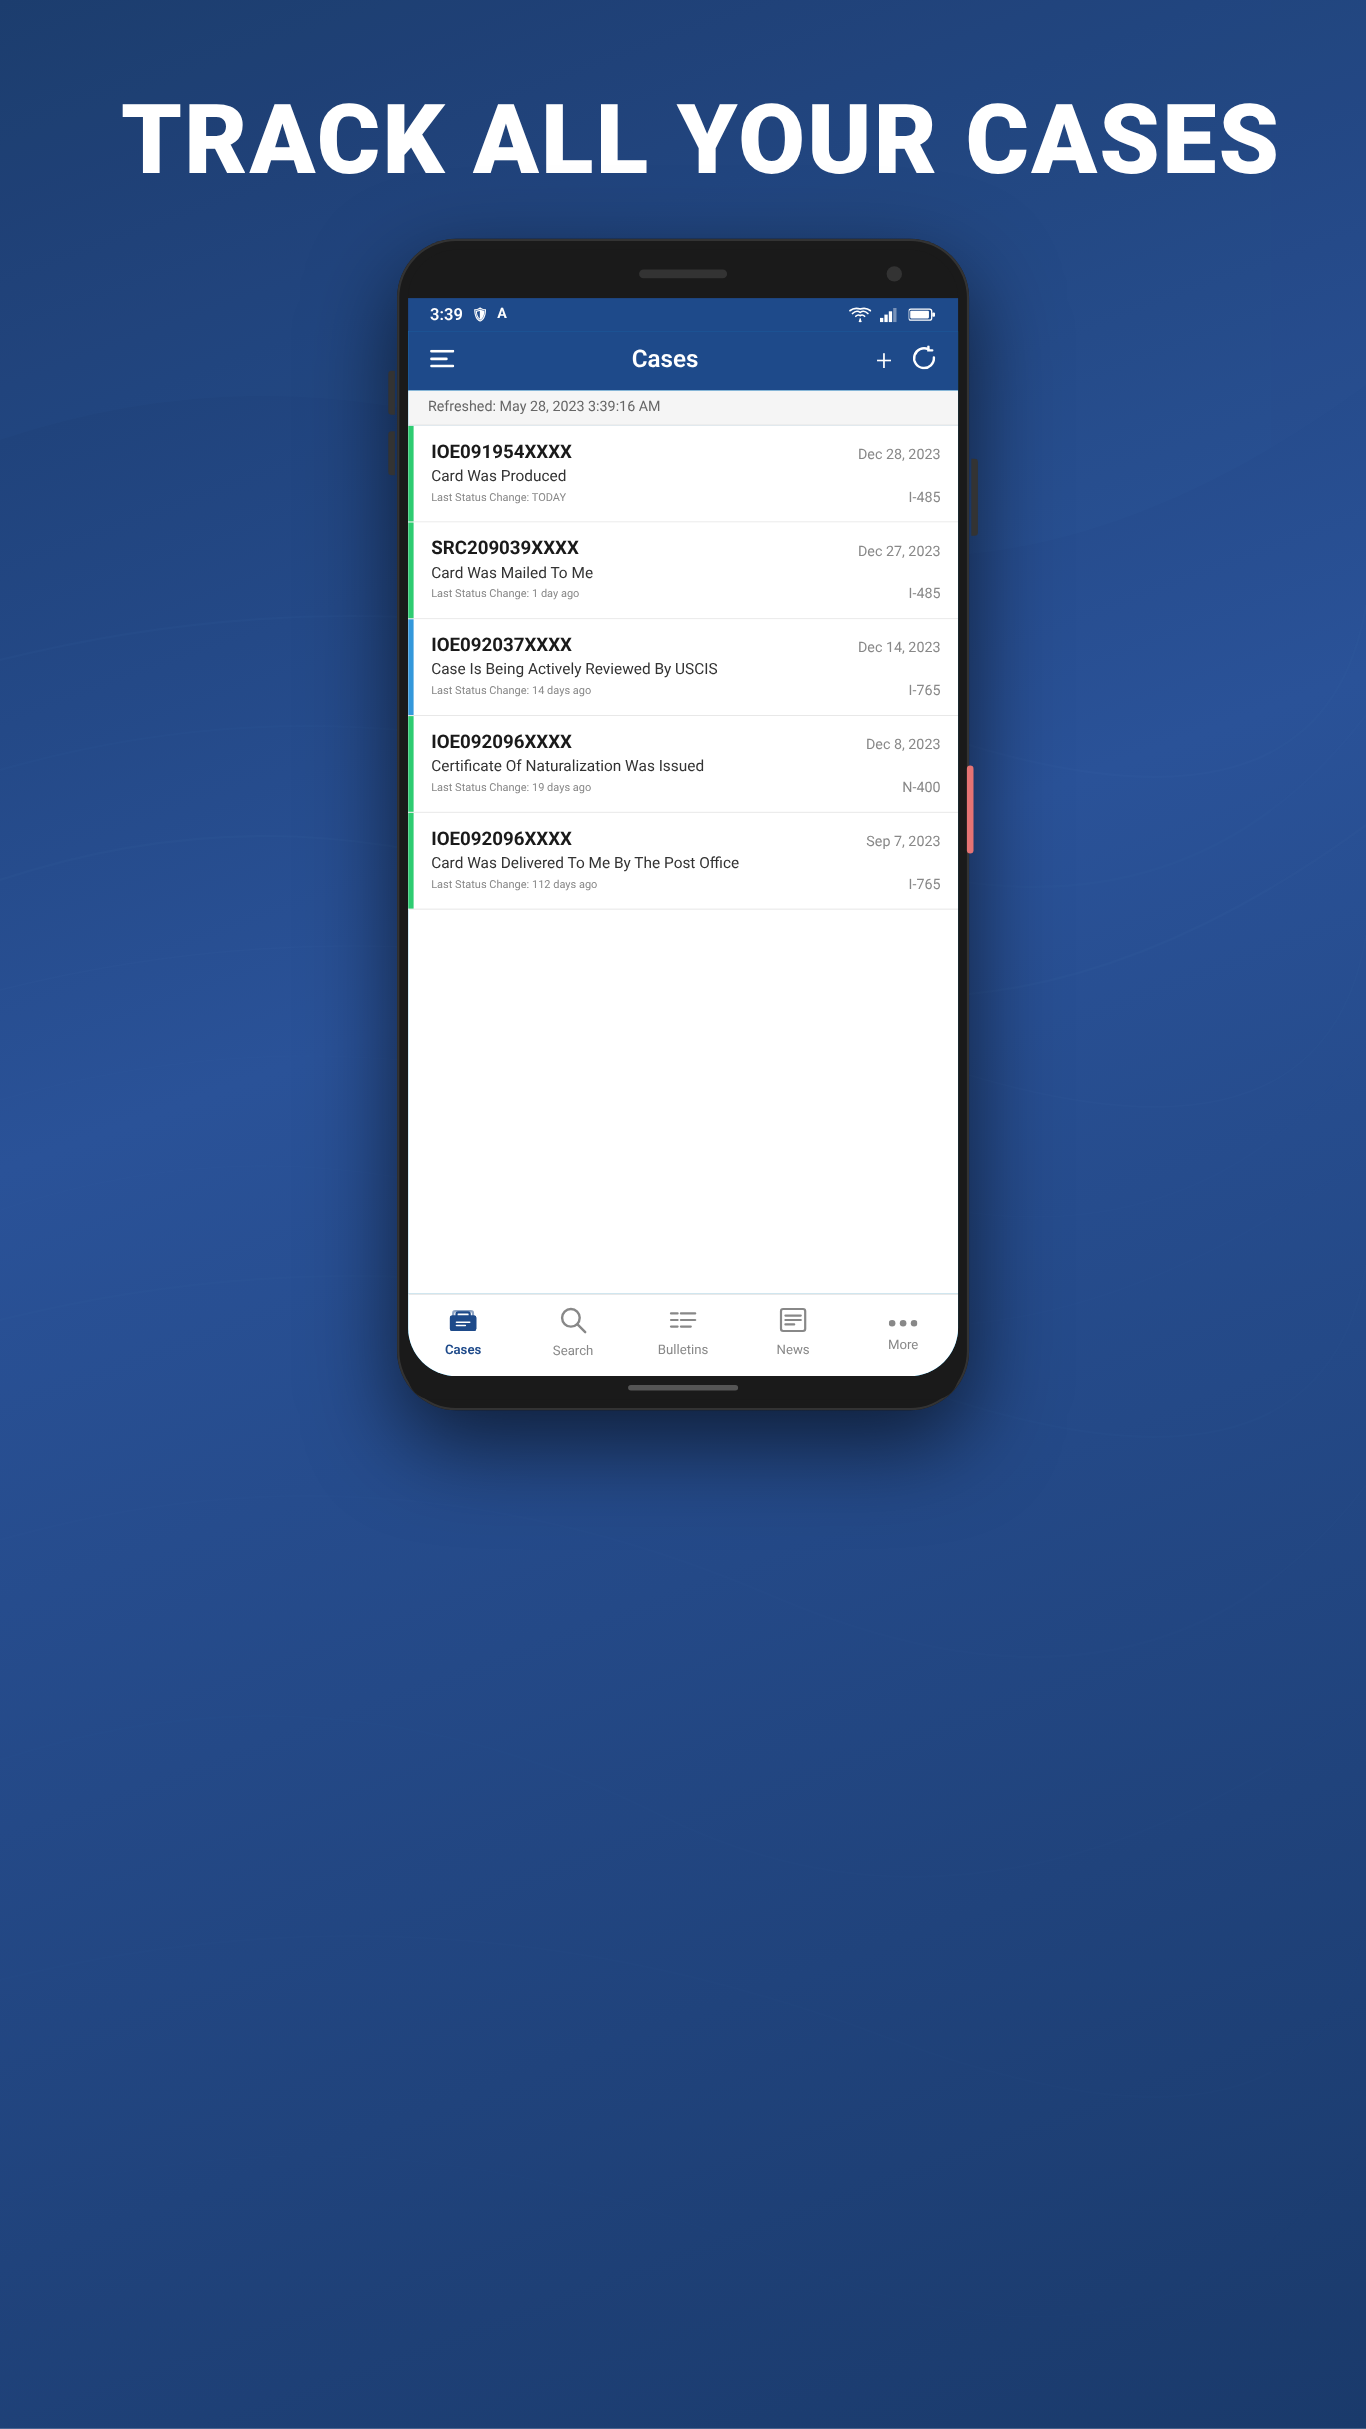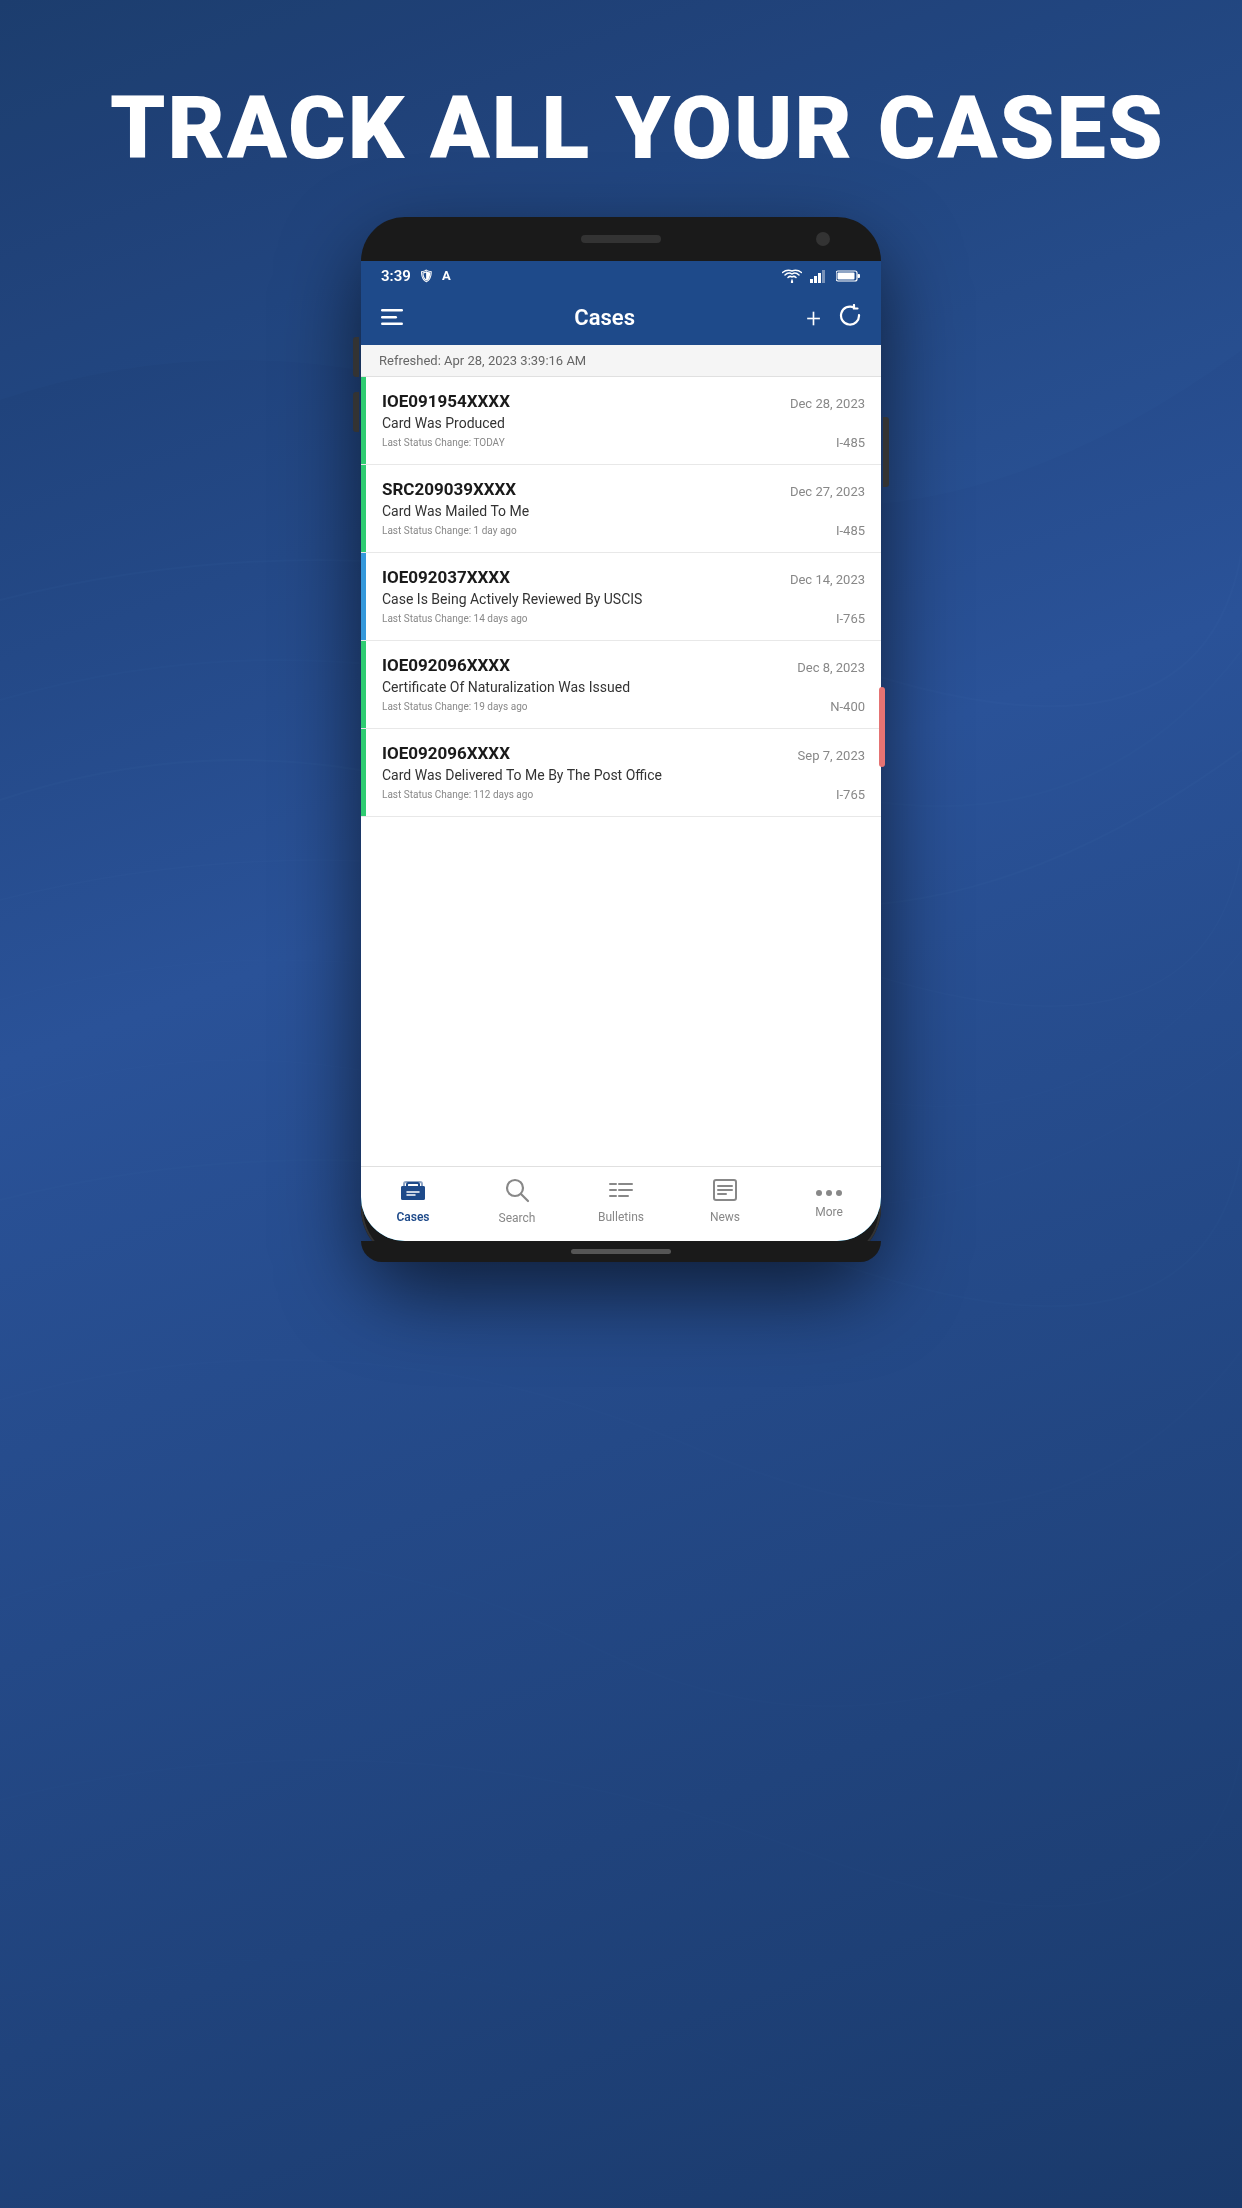--- a/index.html
+++ b/index.html
@@ -45,20 +45,21 @@
       justify-content: center;
       align-items: flex-start;
       width: 100%;
       flex: 1;
     }
 
     .phone {
       width: 520px;
       background: #1a1a1a;
       border-radius: 54px;
+      padding: 10px;
       box-shadow: 0 30px 80px rgba(0,0,0,0.6), inset 0 0 0 2px #333;
       position: relative;
     }
 
     .phone-notch-bar {
       height: 44px;
       display: flex;
       align-items: center;
       justify-content: space-between;
       padding: 0 28px;
@@ -360,21 +361,21 @@
           <span class="header-icon" style="font-size:26px; font-weight:300;">+</span>
           <span class="header-icon" style="font-size:22px;">
             <svg width="22" height="22" viewBox="0 0 22 22" fill="none" stroke="white" stroke-width="2.2" stroke-linecap="round">
               <path d="M20,11 A9,9 0 1,1 15,3.5"></path>
               <polyline points="15,1 15,4.5 18.5,4.5" fill="none" stroke="white" stroke-width="2.2"></polyline>
             </svg>
           </span>
         </div>
       </div>
 
-      <div class="refresh-timestamp">Refreshed: Apr 28, 2023 3:39:16 AM</div>
+      <div class="refresh-timestamp">Refreshed: May 28, 2023 3:39:16 AM</div>
 
       <div class="cases-list">
 
         <div id="cases-container">
             <div class="case-item">
       <div class="case-indicator green"></div>
       <div class="case-content">
         <div class="case-header-row">
           <span class="case-number">IOE091954XXXX</span>
           <span class="case-date">Dec 28, 2023</span>

